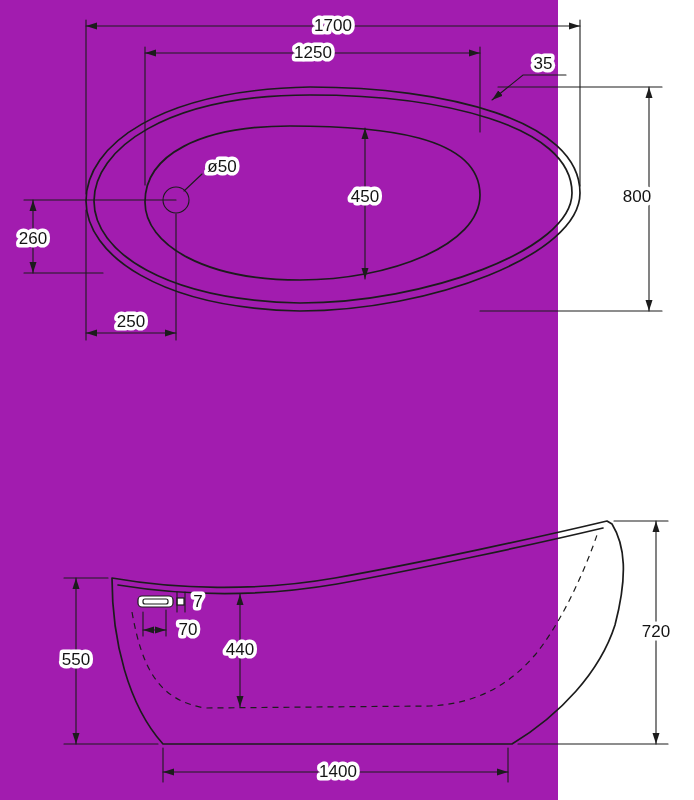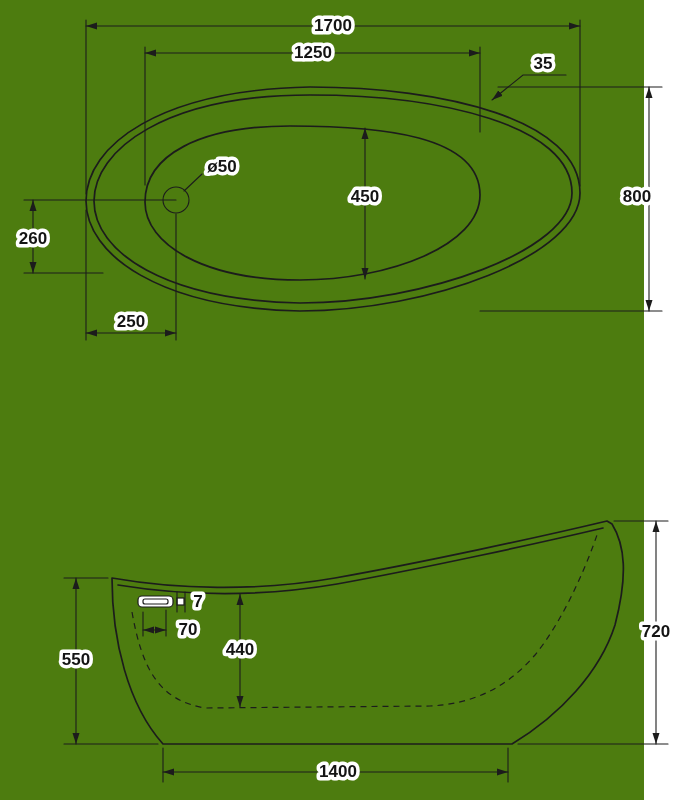--- a/index.html
+++ b/index.html
@@ -1,21 +1,20 @@
 <!DOCTYPE html>
 <html><head>
 <meta charset="utf-8">
 <style>
   html,body{margin:0;padding:0;background:#ffffff;}
   .canvas{
     position:relative;
-    width:644px;height:800px;
-    background:#4d7c0f;
+    width:558px;height:800px;
+    background:#a21caf;
     font-family:"Liberation Sans", sans-serif;
-    font-weight:bold;
   }
   svg{display:block;}
   .outline{fill:none;stroke:#1c1c1c;stroke-width:1.7;stroke-linejoin:round;stroke-linecap:round;}
   .thin{fill:none;stroke:#1c1c1c;stroke-width:1.1;stroke-linecap:round;}
   .dashed{fill:none;stroke:#1c1c1c;stroke-width:1.2;stroke-dasharray:6 5;}
   .dim-text{
     font-family:"Liberation Sans", sans-serif;
     font-size:17px;
     fill:#141414;
     paint-order:stroke;

